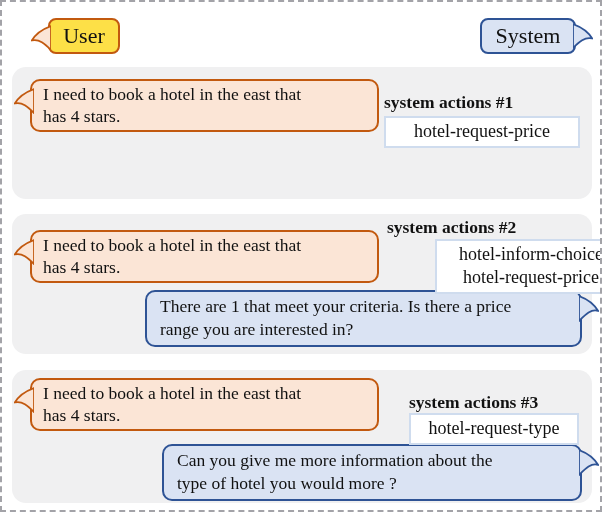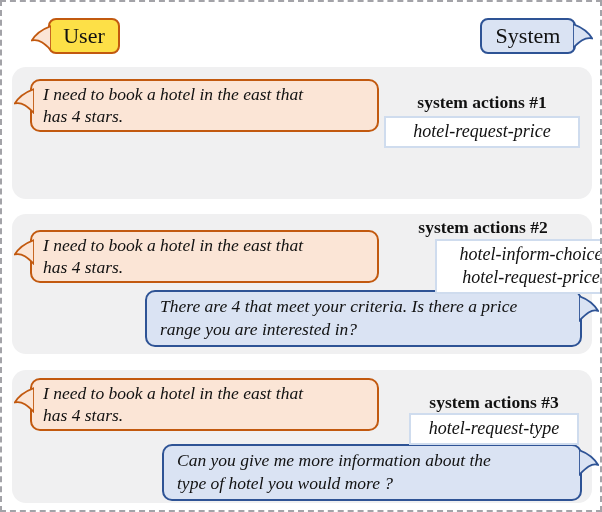--- a/index.html
+++ b/index.html
@@ -36,21 +36,21 @@
   .ubub{
     position:absolute; left:18px; width:349px; z-index:2;
     background:#fbe5d6; border:2px solid #c2590f; border-radius:10px;
     padding:2px 11px 3px; font-size:17.5px; line-height:22px;
   }
   .p1 .ubub{ top:12px; } .p2 .ubub{ top:16px; } .p3 .ubub{ top:8px; }
   .ubub .tail{ left:-18px; top:7px; }
   
   .alabel{
     position:absolute; z-index:4; font-weight:700; font-size:17.5px;
-    text-align:center; white-space:nowrap;
+    text-align:left; white-space:nowrap;
   }
   .p1 .alabel{ left:372px; top:25px; width:196px; }
   .p2 .alabel{ left:375px; top:3px;  width:192px; }
   .p3 .alabel{ left:397px; top:22px; width:170px; }
   
   .abox{
     position:absolute; z-index:3; background:#fff;
     border:2px solid #cfdcee; text-align:center;
     font-size:18px; line-height:23px; padding:2px 0 3px;
   }
@@ -60,21 +60,21 @@
   
   .sbub{
     position:absolute; z-index:1;
     background:#dae3f3; border:2px solid #2e5395; border-radius:10px;
     font-size:17.5px; line-height:23px; padding:3px 13px 4px;
   }
   .p1 .sbub{ left:145px; top:74px; width:425px; padding-top:8px; padding-bottom:7px; }
   .p2 .sbub{ left:133px; top:76px; width:437px; }
   .p3 .sbub{ left:150px; top:74px; width:420px; }
   .sbub .tail{ right:-19px; top:3px; }
-  .ln{ display:block; white-space:nowrap;font-style:italic; }
+  .ln{ display:block; white-space:nowrap; }
 </style>
 </head>
 <body>
 
 <div class="canvas">
 
   <div class="legend user">
     <svg class="tail user-colored" width="20" height="26" viewBox="0 0 20 26">
         <path d="M20 1 C9 5 4 10 0.8 15.5 C8 13.5 14 19 20 25 Z"></path>
       </svg>
@@ -111,21 +111,21 @@
     </div>
     <div class="alabel">system actions #2</div>
     <div class="abox">
       <span class="ln">hotel-inform-choice</span>
       <span class="ln">hotel-request-price</span>
     </div>
     <div class="sbub">
       <svg class="tail sys-colored" width="20" height="27" viewBox="0 0 20 27">
           <path d="M0 1 C11 5 16 10.5 19.2 16 C12 13.5 6 20 0 26 Z"></path>
         </svg>
-      <span class="ln">There are 4 that meet your criteria. Is there a price</span>
+      <span class="ln">There are 1 that meet your criteria. Is there a price</span>
       <span class="ln">range you are interested in?</span>
     </div>
   </section>
 
   <section class="panel p3">
     <div class="ubub">
       <svg class="tail user-colored" width="20" height="26" viewBox="0 0 20 26">
           <path d="M20 1 C9 5 4 10 0.8 15.5 C8 13.5 14 19 20 25 Z"></path>
         </svg>
       <span class="ln">I need to book a hotel in the east that</span>

